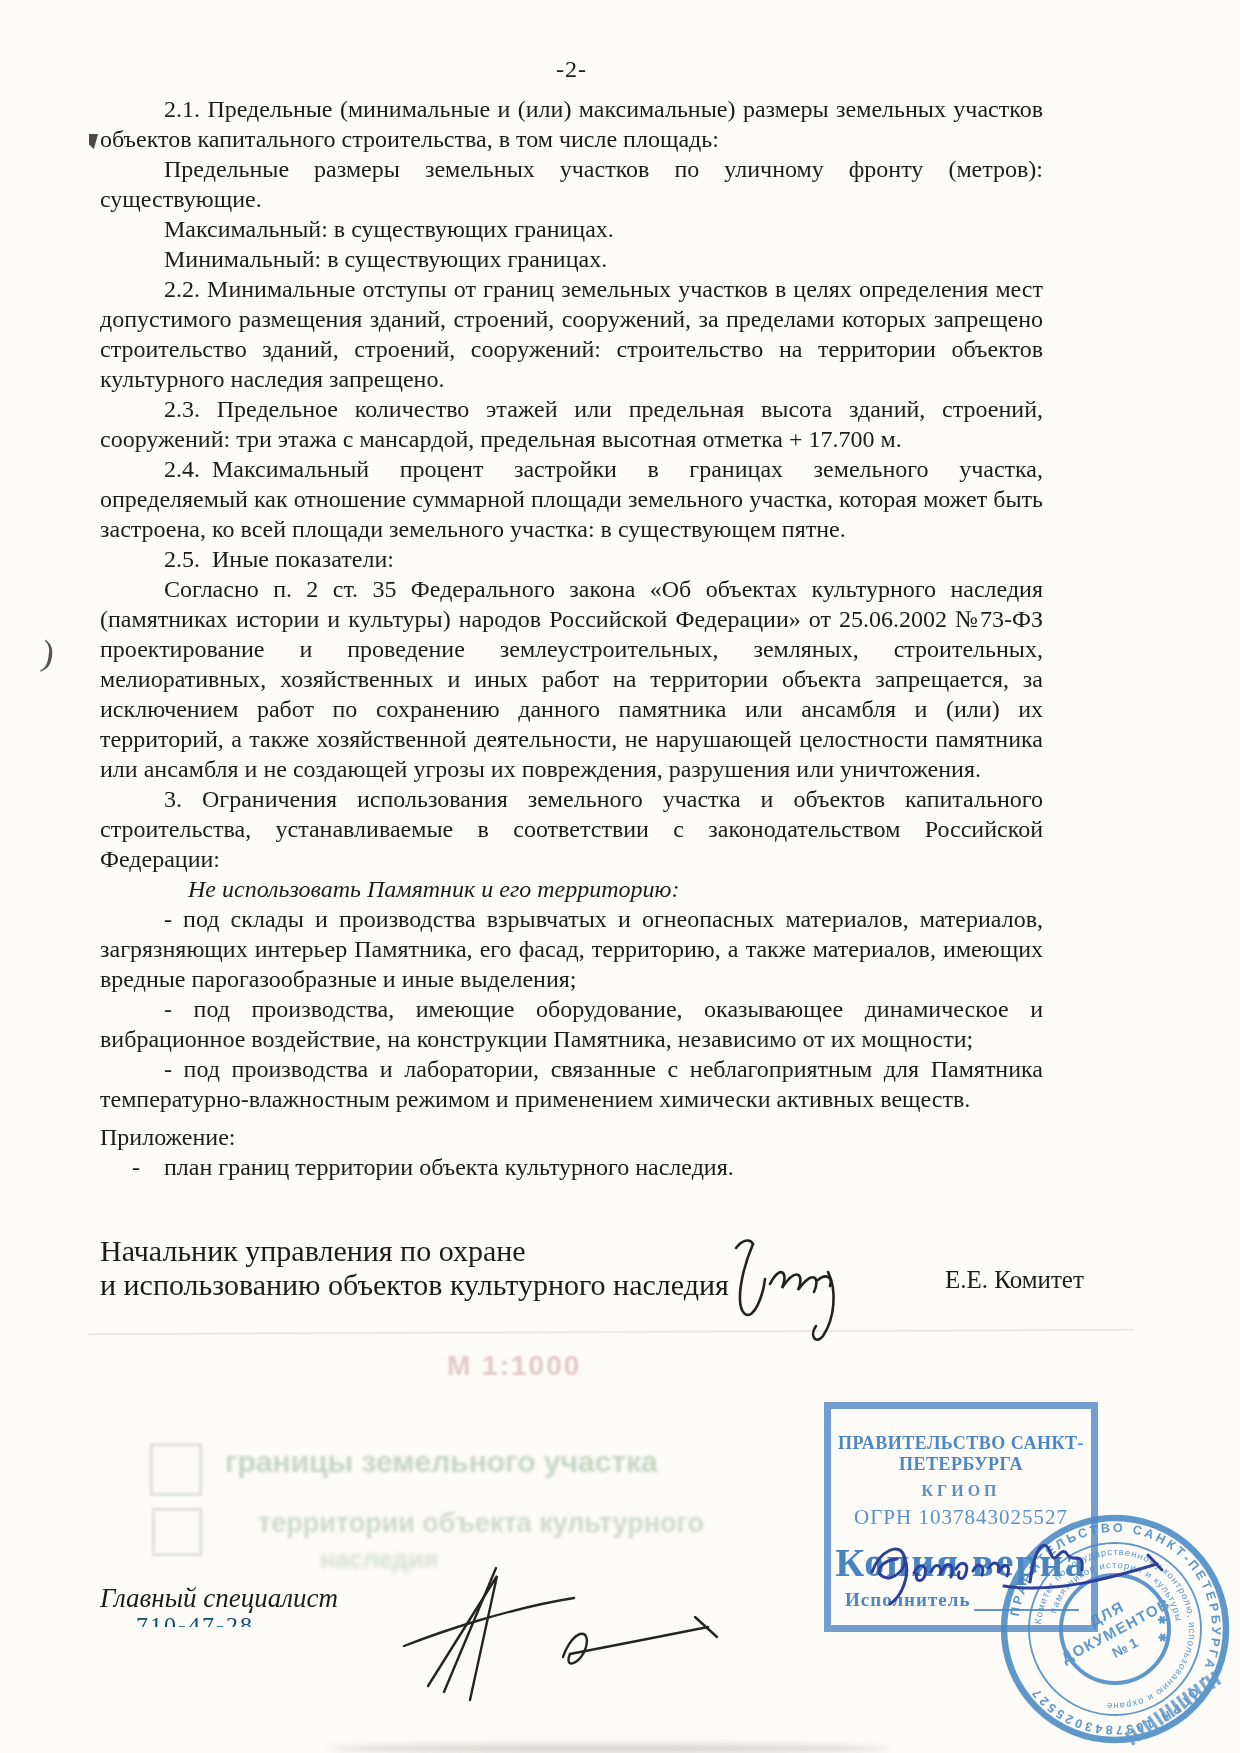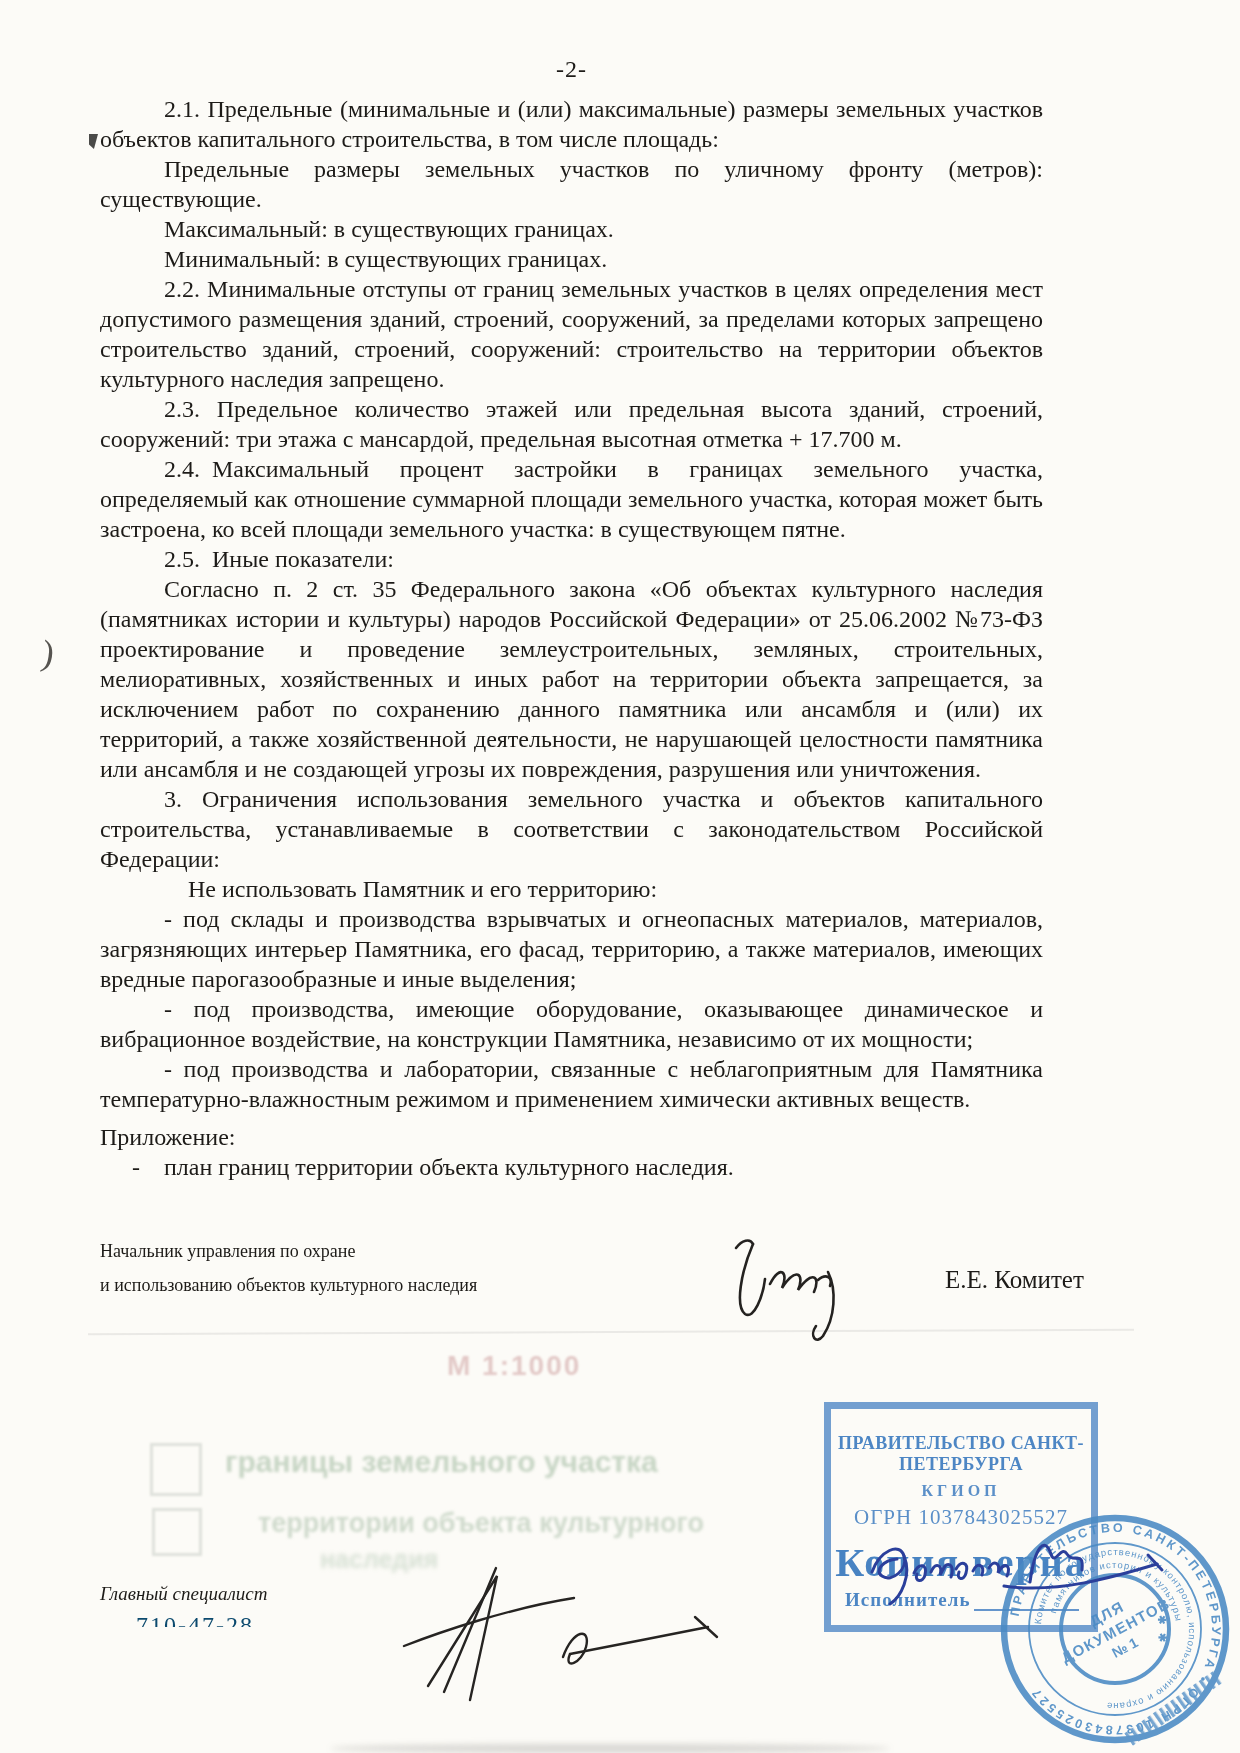--- a/index.html
+++ b/index.html
@@ -6,29 +6,29 @@
   .page{
     position:relative;width:1240px;height:1753px;margin:0 auto;
     background:#fcfbf7;overflow:hidden;
     font-family:"Liberation Serif",serif;color:#1d1b18;
   }
   
   .body-text{position:absolute;left:100px;top:54px;width:943px;font-size:24px;line-height:30px;z-index:2;}
   .pagenum{margin:0 0 10px 0;text-align:center;letter-spacing:1px;}
   .para{margin:0;text-align:justify;}
   .para.ind{text-indent:64px;}
-  .para.ind2{text-indent:88px;}
+  .para.ind2{text-indent:88px;font-style:italic;}
   .appendix-label{margin:8px 0 0 0;}
   .appendix-item{margin:0;text-indent:32px;}
   
-  .sig-block{position:absolute;left:100px;top:1234px;font-size:18px;line-height:34px;z-index:2;}
+  .sig-block{position:absolute;left:100px;top:1234px;font-size:30px;line-height:34px;z-index:2;}
   .signatory{position:absolute;left:945px;top:1266px;font-size:25px;z-index:2;}
   .head-sig{position:absolute;left:722px;top:1222px;z-index:2;}
   
-  .footer-position{position:absolute;left:100px;top:1583px;font-size:19px;font-style:italic;z-index:2;}
+  .footer-position{position:absolute;left:100px;top:1583px;font-size:27px;font-style:italic;z-index:2;}
   .footer-phone{position:absolute;left:136px;top:1612px;height:15px;overflow:hidden;font-size:24px;line-height:26px;color:#0c4a6e;letter-spacing:2px;z-index:2;}
   
   .pen-mark1{position:absolute;left:398px;top:1560px;z-index:6;}
   .pen-mark2{position:absolute;left:545px;top:1605px;z-index:6;}
   
   .rstamp{
     position:absolute;left:824px;top:1402px;width:274px;height:230px;box-sizing:border-box;
     border:7px solid rgba(62,124,193,.72);text-align:center;color:#3f7dc0;z-index:3;
   }
   .rstamp .l1{margin-top:24px;font-size:18px;font-weight:bold;letter-spacing:.5px;opacity:.92;}

